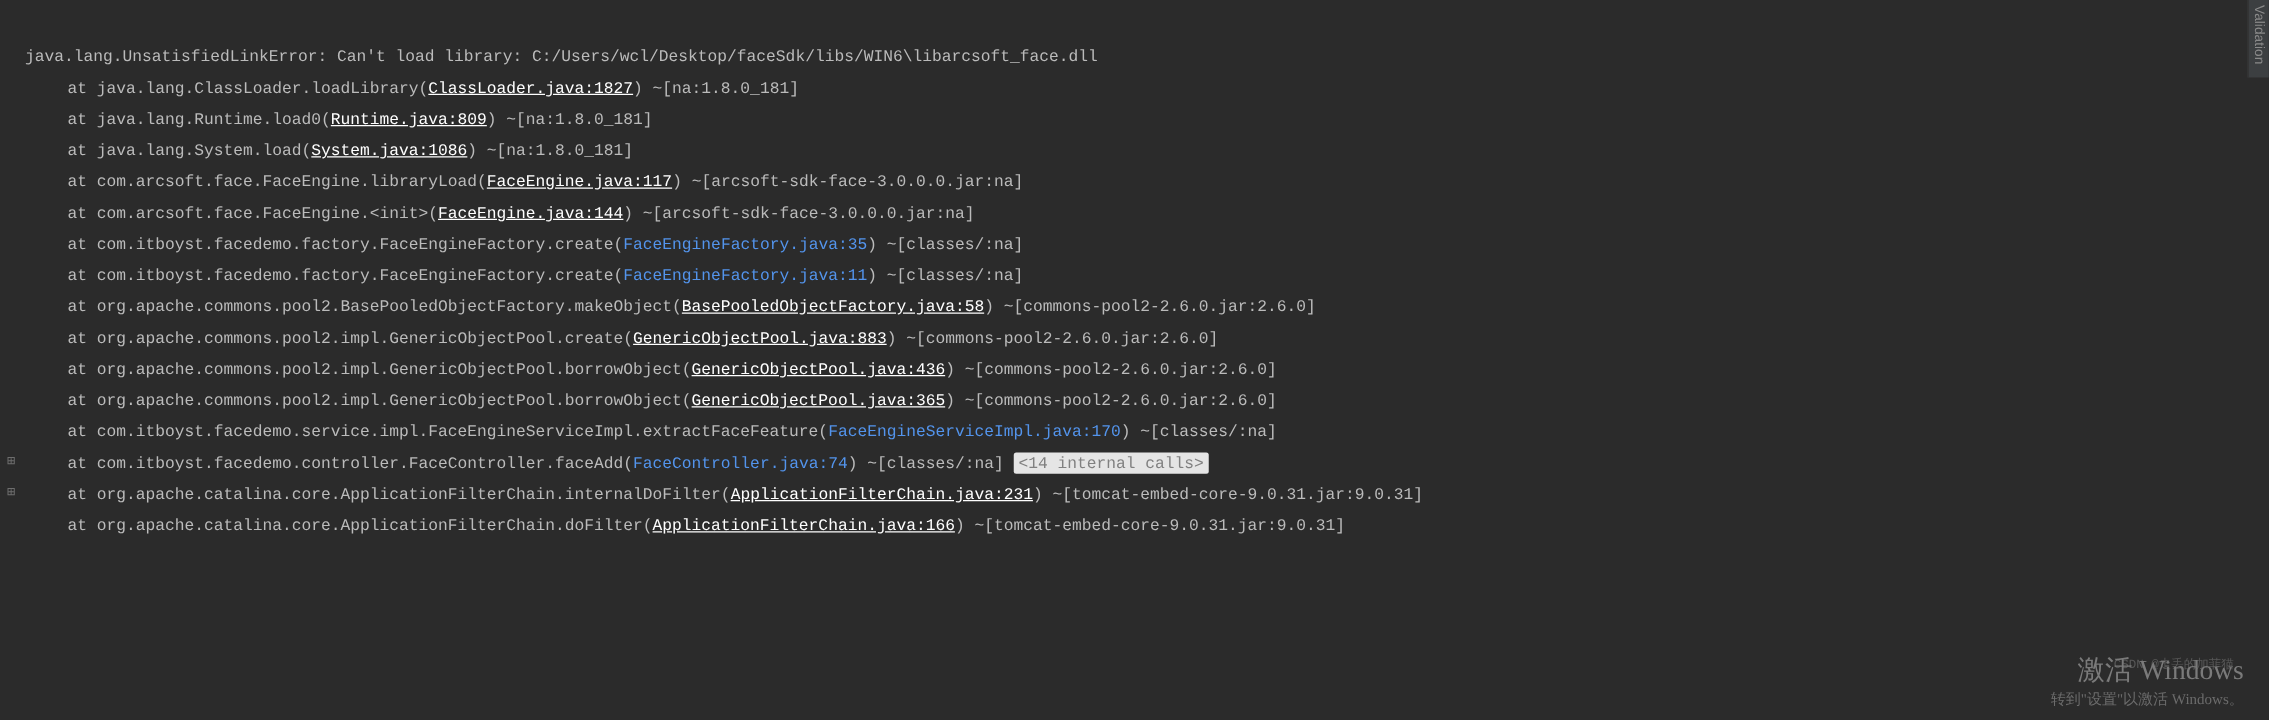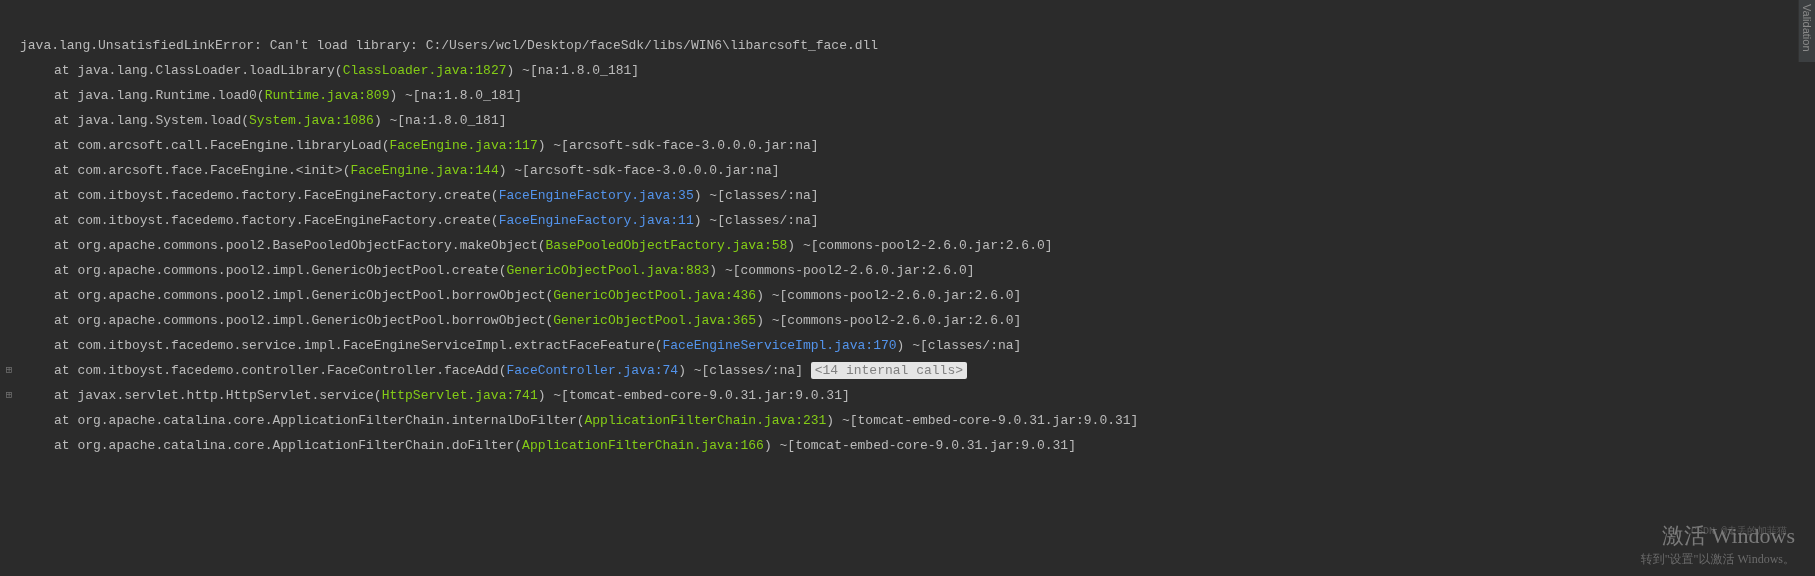--- a/index.html
+++ b/index.html
@@ -27,21 +27,21 @@
       color: #6e6e6e;
       cursor: pointer;
       font-size: 11px;
       user-select: none;
     }
     .line { padding-left: 0; }
     .indent { padding-left: 34px; }
     .error-head { color: #bbbbbb; }
     .at-kw { color: #bbbbbb; }
     .link-blue { color: #5394ec; cursor: pointer; }
-    .link-grey { color: #84cc16; cursor: pointer; }
+    .link-grey { color: #ffffff; text-decoration: underline; cursor: pointer; }
     .dim { color: #bbbbbb; }
     .internal-calls {
       background: #e5e5e5;
       color: #808080;
       padding: 1px 4px;
       border-radius: 2px;
     }
     .sidebar-label {
       position: absolute;
       right: 0;
@@ -82,31 +82,30 @@
 
 <div class="sidebar-label">Validation</div>
 
 <div class="console">
   <div class="line">&nbsp;</div>
   <div class="line error-head">java.lang.UnsatisfiedLinkError: Can't load library: C:/Users/wcl/Desktop/faceSdk/libs/WIN6\libarcsoft_face.dll</div>
   <div id="frames">
       <div class="line indent"><span class="at-kw">at java.lang.ClassLoader.loadLibrary(</span><span class="link-grey">ClassLoader.java:1827</span><span class="dim">) ~[na:1.8.0_181]</span></div>
       <div class="line indent"><span class="at-kw">at java.lang.Runtime.load0(</span><span class="link-grey">Runtime.java:809</span><span class="dim">) ~[na:1.8.0_181]</span></div>
       <div class="line indent"><span class="at-kw">at java.lang.System.load(</span><span class="link-grey">System.java:1086</span><span class="dim">) ~[na:1.8.0_181]</span></div>
-      <div class="line indent"><span class="at-kw">at com.arcsoft.call.FaceEngine.libraryLoad(</span><span class="link-grey">FaceEngine.java:117</span><span class="dim">) ~[arcsoft-sdk-face-3.0.0.0.jar:na]</span></div>
+      <div class="line indent"><span class="at-kw">at com.arcsoft.face.FaceEngine.libraryLoad(</span><span class="link-grey">FaceEngine.java:117</span><span class="dim">) ~[arcsoft-sdk-face-3.0.0.0.jar:na]</span></div>
       <div class="line indent"><span class="at-kw">at com.arcsoft.face.FaceEngine.&lt;init&gt;(</span><span class="link-grey">FaceEngine.java:144</span><span class="dim">) ~[arcsoft-sdk-face-3.0.0.0.jar:na]</span></div>
       <div class="line indent"><span class="at-kw">at com.itboyst.facedemo.factory.FaceEngineFactory.create(</span><span class="link-blue">FaceEngineFactory.java:35</span><span class="dim">) ~[classes/:na]</span></div>
       <div class="line indent"><span class="at-kw">at com.itboyst.facedemo.factory.FaceEngineFactory.create(</span><span class="link-blue">FaceEngineFactory.java:11</span><span class="dim">) ~[classes/:na]</span></div>
       <div class="line indent"><span class="at-kw">at org.apache.commons.pool2.BasePooledObjectFactory.makeObject(</span><span class="link-grey">BasePooledObjectFactory.java:58</span><span class="dim">) ~[commons-pool2-2.6.0.jar:2.6.0]</span></div>
       <div class="line indent"><span class="at-kw">at org.apache.commons.pool2.impl.GenericObjectPool.create(</span><span class="link-grey">GenericObjectPool.java:883</span><span class="dim">) ~[commons-pool2-2.6.0.jar:2.6.0]</span></div>
       <div class="line indent"><span class="at-kw">at org.apache.commons.pool2.impl.GenericObjectPool.borrowObject(</span><span class="link-grey">GenericObjectPool.java:436</span><span class="dim">) ~[commons-pool2-2.6.0.jar:2.6.0]</span></div>
       <div class="line indent"><span class="at-kw">at org.apache.commons.pool2.impl.GenericObjectPool.borrowObject(</span><span class="link-grey">GenericObjectPool.java:365</span><span class="dim">) ~[commons-pool2-2.6.0.jar:2.6.0]</span></div>
       <div class="line indent"><span class="at-kw">at com.itboyst.facedemo.service.impl.FaceEngineServiceImpl.extractFaceFeature(</span><span class="link-blue">FaceEngineServiceImpl.java:170</span><span class="dim">) ~[classes/:na]</span></div>
       <div class="line indent"><span class="at-kw">at com.itboyst.facedemo.controller.FaceController.faceAdd(</span><span class="link-blue">FaceController.java:74</span><span class="dim">) ~[classes/:na]</span> <span class="internal-calls">&lt;14 internal calls&gt;</span></div>
-      <div class="line indent"><span class="at-kw">at javax.servlet.http.HttpServlet.service(</span><span class="link-grey">HttpServlet.java:741</span><span class="dim">) ~[tomcat-embed-core-9.0.31.jar:9.0.31]</span></div>
       <div class="line indent"><span class="at-kw">at org.apache.catalina.core.ApplicationFilterChain.internalDoFilter(</span><span class="link-grey">ApplicationFilterChain.java:231</span><span class="dim">) ~[tomcat-embed-core-9.0.31.jar:9.0.31]</span></div>
       <div class="line indent"><span class="at-kw">at org.apache.catalina.core.ApplicationFilterChain.doFilter(</span><span class="link-grey">ApplicationFilterChain.java:166</span><span class="dim">) ~[tomcat-embed-core-9.0.31.jar:9.0.31]</span></div>
     </div>
 <span class="gutter" style="top: 358px;">⊞</span>
     <span class="gutter" style="top: 383px;">⊞</span>
   </div>
 
 <div class="csdn-wm">CSDN @走丢的加菲猫</div>
 <div class="watermark">
   <div class="big">激活 Windows</div>

